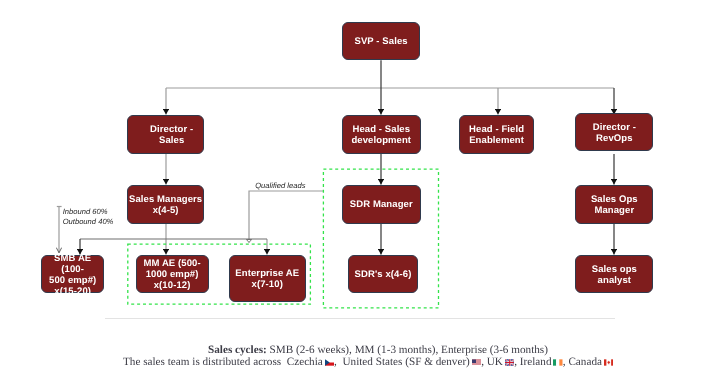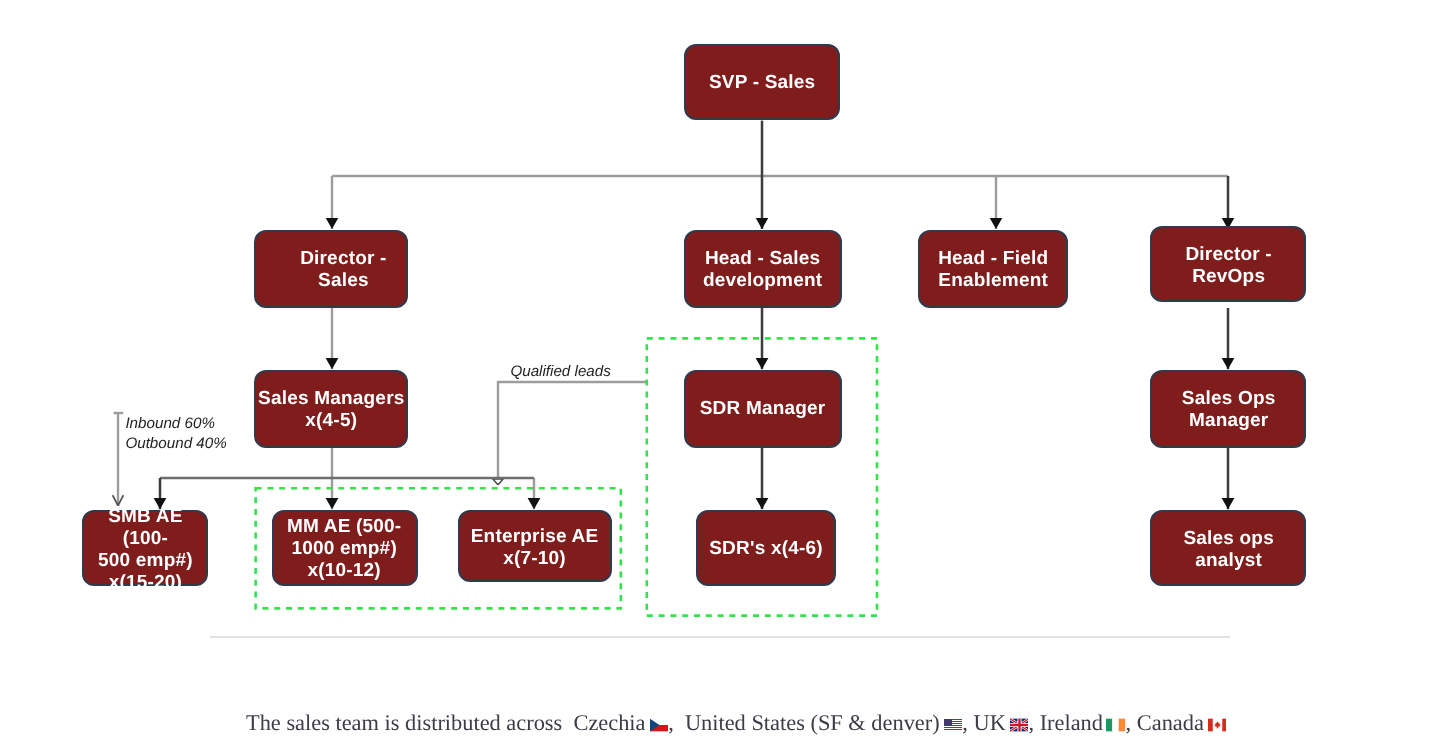--- a/index.html
+++ b/index.html
@@ -94,21 +94,21 @@
       </div>
       <div class="node" style="left: 575.4px; top: 185px; width: 77.9px; height: 38.8px;">
         <span>Sales Ops<br>Manager</span>
       </div>
       <div class="node" style="left: 41.2px; top: 255px; width: 63px; height: 38.3px;">
         <span>SMB AE (100-<br>500 emp#)<br>x(15-20)</span>
       </div>
       <div class="node" style="left: 135.6px; top: 255px; width: 73px; height: 38.3px;">
         <span>MM AE (500-<br>1000 emp#)<br>x(10-12)</span>
       </div>
-      <div class="node" style="left: 228.5px; top: 255px; width: 77.5px; height: 36px;">
+      <div class="node" style="left: 228.5px; top: 255px; width: 77.5px; height: 47px;">
         <span>Enterprise AE<br>x(7-10)</span>
       </div>
       <div class="node" style="left: 348px; top: 255px; width: 70px; height: 38.3px;">
         <span>SDR's x(4-6)</span>
       </div>
       <div class="node" style="left: 575.4px; top: 255px; width: 77.9px; height: 38.3px;">
         <span>Sales ops<br>analyst</span>
       </div>
     </div>
 
@@ -144,13 +144,14 @@
           </svg></span><span>, </span><span>Ireland </span><span class="flag"><svg viewBox="0 0 18 12" width="9.5" height="7">
             <rect width="6" height="12" fill="#169b62"></rect>
             <rect x="6" width="6" height="12" fill="#fff"></rect>
             <rect x="12" width="6" height="12" fill="#ff883e"></rect>
           </svg></span><span>, </span><span>Canada </span><span class="flag"><svg viewBox="0 0 18 12" width="9.5" height="7">
             <rect width="18" height="12" fill="#fff"></rect>
             <rect width="4.5" height="12" fill="#d52b1e"></rect>
             <rect x="13.5" width="4.5" height="12" fill="#d52b1e"></rect>
             <path d="M9,2.2 L9.7,4 L11,3.4 L10.5,5.3 L12,5 L11,6.4 L12.3,7 L9.7,7.6 L9.9,9.6 L9,8.7 L8.1,9.6 L8.3,7.6 L5.7,7 L7,6.4 L6,5 L7.5,5.3 L7,3.4 L8.3,4 Z" fill="#d52b1e"></path>
           </svg></span></span></div>
+  <div class="footer" style="left:208px;top:344px;"><b>Sales cycles:</b><span> SMB (2-6 weeks), MM (1-3 months), Enterprise (3-6 months)</span></div>
 </div>
 
 </body></html>

